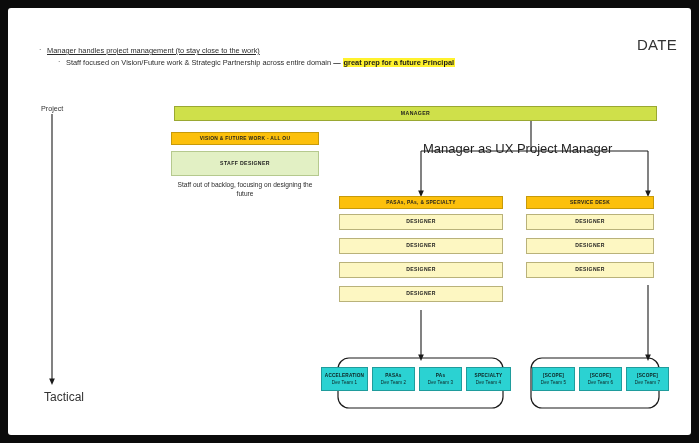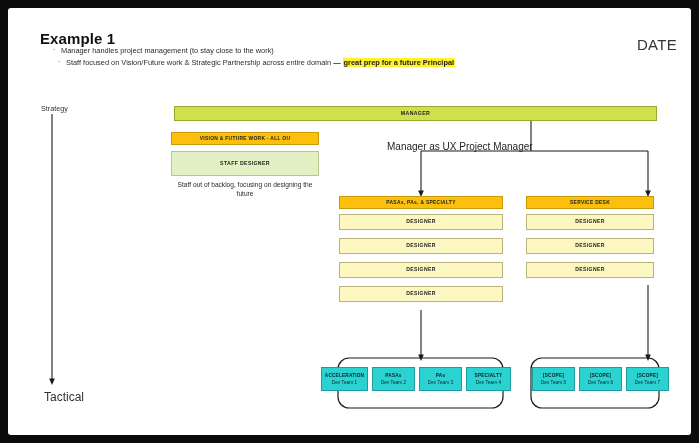--- a/index.html
+++ b/index.html
@@ -6,21 +6,21 @@
   body{width:699px;height:443px;overflow:hidden;font-family:"Liberation Sans",sans-serif;}
   #slide{position:absolute;left:8px;top:8px;width:683px;height:427px;background:#ffffff;border-radius:3px;overflow:hidden;}
   #canvas{position:absolute;left:0;top:0;width:683px;height:427px;}
 
   .t{position:absolute;white-space:nowrap;}
   #title{left:32px;top:22px;font-size:15px;font-weight:bold;color:#111;letter-spacing:.1px;}
   #date{right:14px;top:28px;font-size:15px;color:#333;letter-spacing:.3px;}
 
   .bullet{position:absolute;font-size:7.4px;color:#2b2b2b;white-space:nowrap;}
   .bullet .dot{position:absolute;left:-8px;top:0px;font-size:7px;color:#555;}
-  #b1{left:53px;top:38px;}
+  #b1{left:39px;top:38px;text-decoration:underline;}
   #b2{left:58px;top:50px;}
   .hl{background:#fff22d;font-weight:bold;color:#1a1a1a;padding:0 1px;}
   .emdash{font-weight:bold;color:#1a1a1a;}
 
   #axlabel-top{left:33px;top:96px;font-size:7.2px;color:#333;}
   #axlabel-bot{left:36px;top:382px;font-size:12px;color:#333;}
 
   .box{position:absolute;box-sizing:border-box;border:1px solid #7a7a7a;
        display:flex;align-items:center;justify-content:center;text-align:center;}
   .box span{display:block;line-height:1.15;}
@@ -35,42 +35,41 @@
   .lightgreen span{font-size:5.2px;font-weight:bold;color:#1c1c1c;letter-spacing:.35px;}
 
   .yellow{background:#fdf7c2;border-color:#b9b27a;}
   .yellow span{font-size:5.1px;font-weight:bold;color:#1c1c1c;letter-spacing:.35px;}
 
   .teal{background:#2bd2d2;border-color:#1f9c9c;flex-direction:column;}
   .teal .l1{font-size:4.7px;font-weight:bold;color:#0d1f1f;letter-spacing:.2px;}
   .teal .l2{font-size:4.5px;color:#0d1f1f;letter-spacing:.15px;margin-top:1px;}
 
   .note{position:absolute;font-size:6.6px;color:#2b2b2b;text-align:center;line-height:1.35;}
-  .plain{position:absolute;font-size:10px;color:#1f1f1f;white-space:nowrap;}
+  .plain{position:absolute;font-size:13px;color:#1f1f1f;white-space:nowrap;margin-left:36px;}
   svg{position:absolute;left:0;top:0;overflow:visible;}
 </style>
 </head>
 <body>
 
 <div id="slide">
   <div id="canvas">
 
-    <div class="t" id="title">Example 1</div>
     <div class="t" id="date">DATE</div>
 
     <div class="bullet" id="b1">
       <span class="dot">·</span>
       <span>Manager handles project management (to stay close to the work)</span>
     </div>
     <div class="bullet" id="b2">
       <span class="dot">·</span>
       <span>Staff focused on Vision/Future work &amp; Strategic Partnership across entire domain </span><span class="emdash">— </span><span class="hl">great prep for a future Principal</span>
     </div>
 
-    <div class="t" id="axlabel-top">Strategy</div>
+    <div class="t" id="axlabel-top">Project</div>
     <div class="t" id="axlabel-bot">Tactical</div>
 
     <svg width="683" height="427">
       <defs>
         <marker id="ah" markerWidth="7" markerHeight="7" refX="3.2" refY="3" orient="auto">
           <path d="M0,0.4 L6,3 L0,5.6 z" fill="#1a1a1a"></path>
         </marker>
       </defs>
 
       <line x1="44" y1="106" x2="44" y2="374" stroke="#1a1a1a" stroke-width="1.1" marker-end="url(#ah)"></line>

